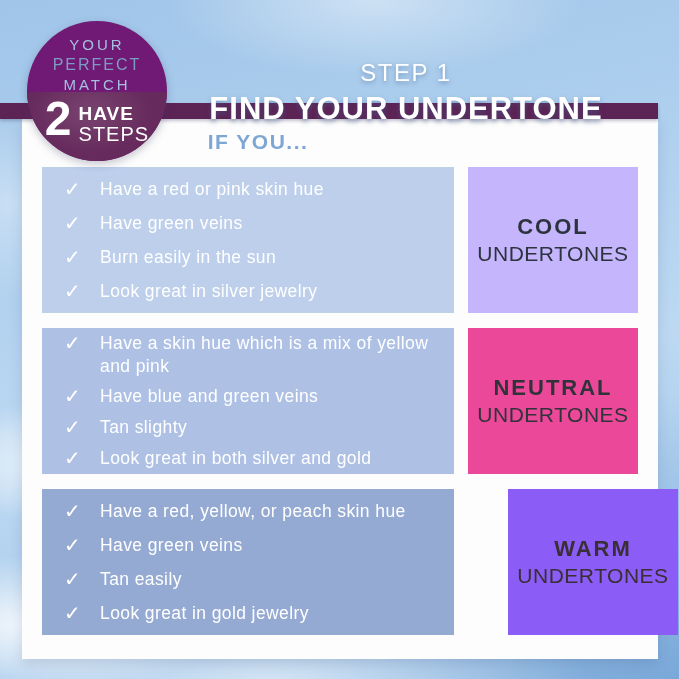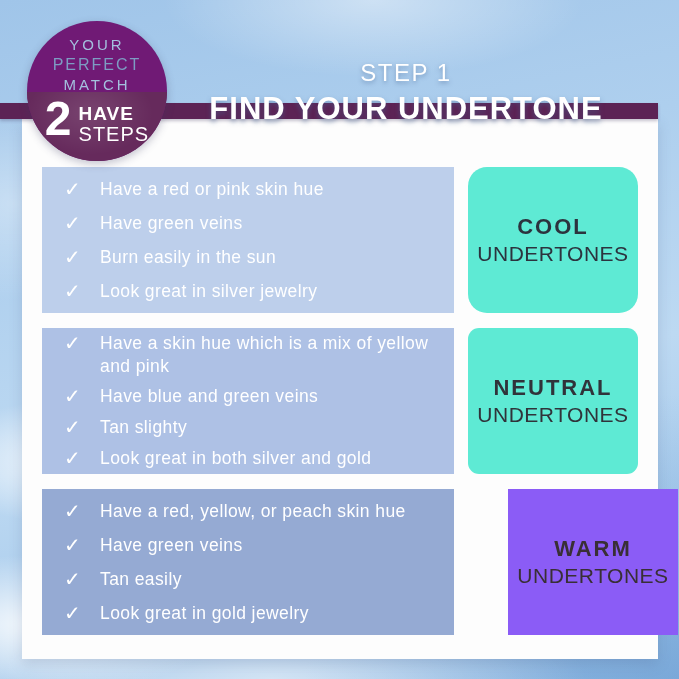--- a/index.html
+++ b/index.html
@@ -95,41 +95,42 @@
       <span class="b-num">2</span>
       <span class="b-stack">
         <span class="b-easy">HAVE</span>
         <span class="b-steps">STEPS</span>
       </span>
     </div>
   </div>
 
   <div class="panel" style="background-color: rgb(253, 253, 253);">
 
+    <div class="col-header header-left" style="color: rgb(126, 166, 212);">IF YOU...</div>
 
     <div class="row row-0">
       <div class="list-box" style="background-color: rgb(189, 207, 235);">
         <div class="item">
           <span class="check">✓</span>
           <span class="item-text">Have a red or pink skin hue</span>
         </div>
         <div class="item">
           <span class="check">✓</span>
           <span class="item-text">Have green veins</span>
         </div>
         <div class="item">
           <span class="check">✓</span>
           <span class="item-text">Burn easily in the sun</span>
         </div>
         <div class="item">
           <span class="check">✓</span>
           <span class="item-text">Look great in silver jewelry</span>
         </div>
       </div>
-      <div class="result-box" style="background-color: #5eead4; color: rgb(44, 51, 62); border-radius: 19px;">
+      <div class="result-box" style="background-color: #c4b5fd; color: rgb(44, 51, 62);">
         <div class="result-em">COOL</div>
         <div class="result-label">UNDERTONES</div>
       </div>
     </div>
 
     <div class="row row-1">
       <div class="list-box" style="background-color: rgb(174, 193, 229);">
         <div class="item">
           <span class="check">✓</span>
           <span class="item-text">Have a skin hue which is a mix of yellow and pink</span>
@@ -140,21 +141,21 @@
         </div>
         <div class="item">
           <span class="check">✓</span>
           <span class="item-text">Tan slighty</span>
         </div>
         <div class="item">
           <span class="check">✓</span>
           <span class="item-text">Look great in both silver and gold</span>
         </div>
       </div>
-      <div class="result-box" style="background-color: #5eead4; color: rgb(48, 51, 58); border-radius: 11px;">
+      <div class="result-box" style="background-color: #ec4899; color: rgb(48, 51, 58);">
         <div class="result-em">NEUTRAL</div>
         <div class="result-label">UNDERTONES</div>
       </div>
     </div>
 
     <div class="row row-2">
       <div class="list-box" style="background-color: rgb(149, 170, 211);">
         <div class="item">
           <span class="check">✓</span>
           <span class="item-text">Have a red, yellow, or peach skin hue</span>

